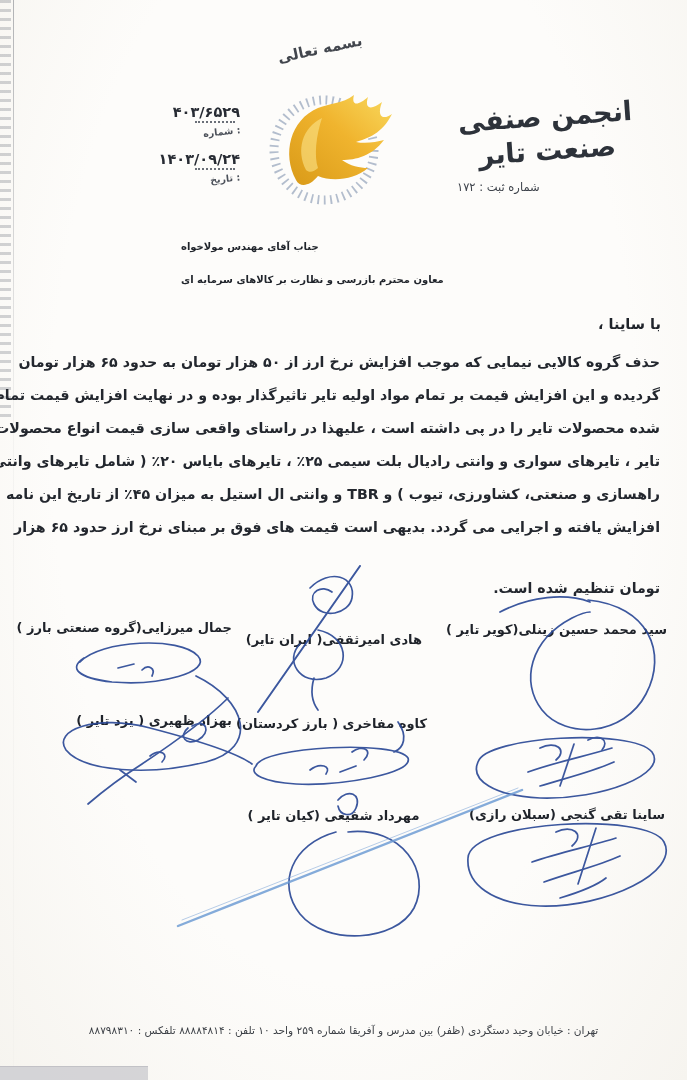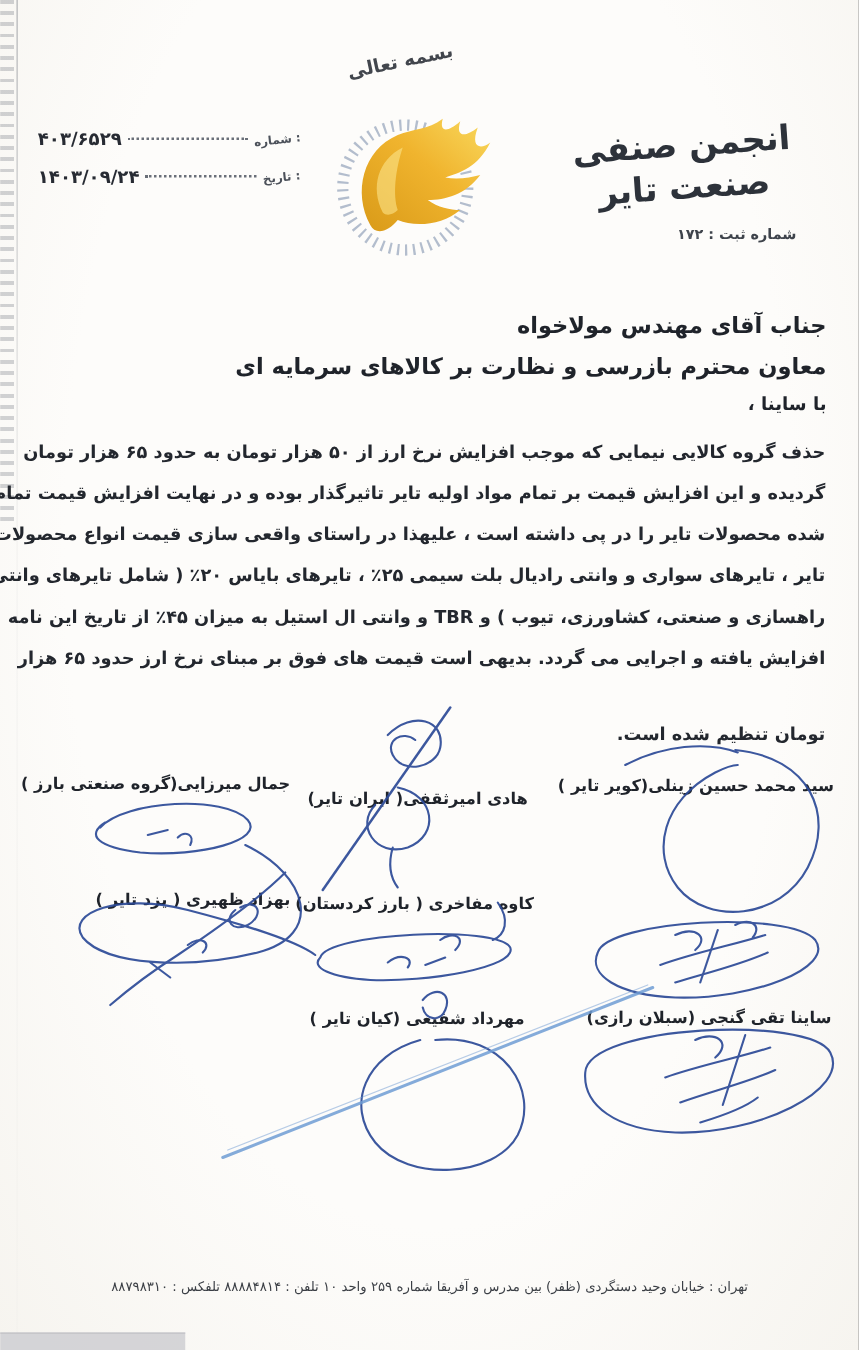--- a/index.html
+++ b/index.html
@@ -34,36 +34,36 @@
     transform:rotate(-12deg);direction:rtl;
   }
   .logo{position:absolute;top:80px;left:266px;width:132px;height:134px;}
   .org-title{
     position:absolute;top:100px;right:16px;width:250px;
     text-align:center;font-weight:bold;font-size:27px;line-height:34px;
     color:#2d323a;transform:rotate(-4deg);letter-spacing:-1px;
   }
   .reg-no{
     position:absolute;top:180px;right:50px;width:180px;
-    text-align:right;font-size:11.5px;font-weight:bold;color:#3e434b;
+    text-align:left;font-size:11.5px;font-weight:normal;color:#3e434b;
   }
   .ref-block{
     position:absolute;top:104px;left:30px;width:210px;direction:ltr;
   }
-  .ref-row{display:flex;align-items:center;margin-bottom:14px;}
+  .ref-row{display:flex;align-items:flex-end;margin-bottom:14px;flex-direction:column;}
   .ref-value{
     font-weight:bold;font-size:14.5px;color:#272b33;letter-spacing:1px;
     white-space:nowrap;direction:rtl;
   }
   .ref-leader{flex:1 1 auto;border-bottom:2px dotted #6a6f78;margin:0 5px 3px 5px;min-width:40px;height:1px;}
   .ref-label{font-size:9.5px;color:#4c515a;font-weight:bold;white-space:nowrap;transform:rotate(-6deg);}
   
   .recipient{
-    position:absolute;top:244px;right:26px;width:480px;
-    text-align:right;font-weight:bold;font-size:18px;line-height:33px;color:#1f232a;
+    position:absolute;top:230px;right:26px;width:480px;
+    text-align:left;font-weight:bold;font-size:10px;line-height:33px;color:#1f232a;
   }
   .salutation{
     position:absolute;top:316px;right:26px;
     font-weight:bold;font-size:14.5px;color:#1f232a;
   }
   .body-text{
     position:absolute;top:346px;right:27px;left:27px;
     font-size:14.2px;font-weight:600;color:#23272e;
   }
   .body-line{

